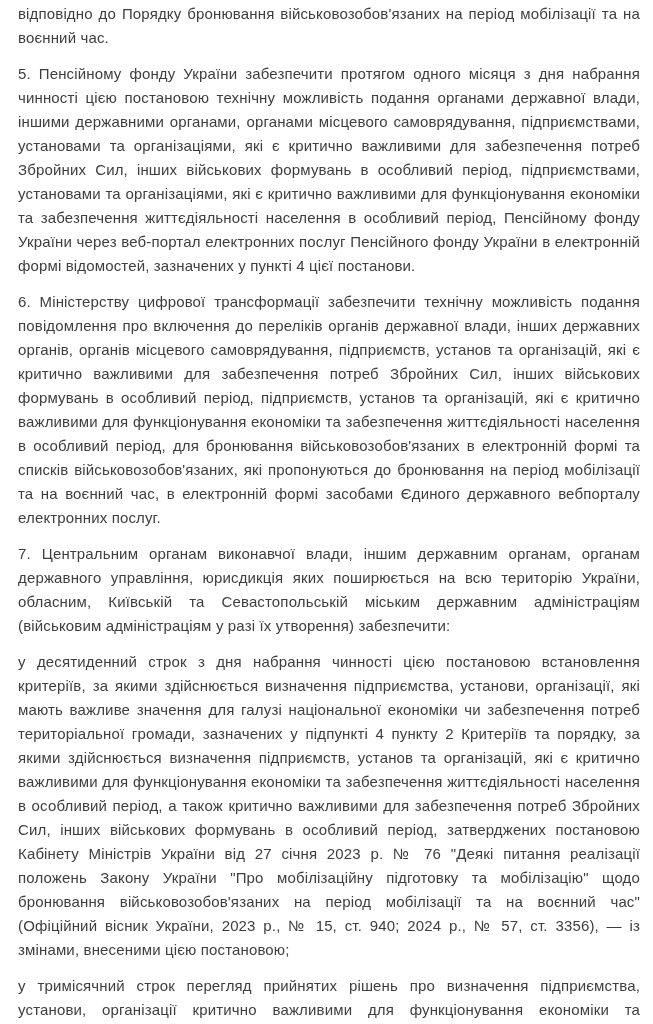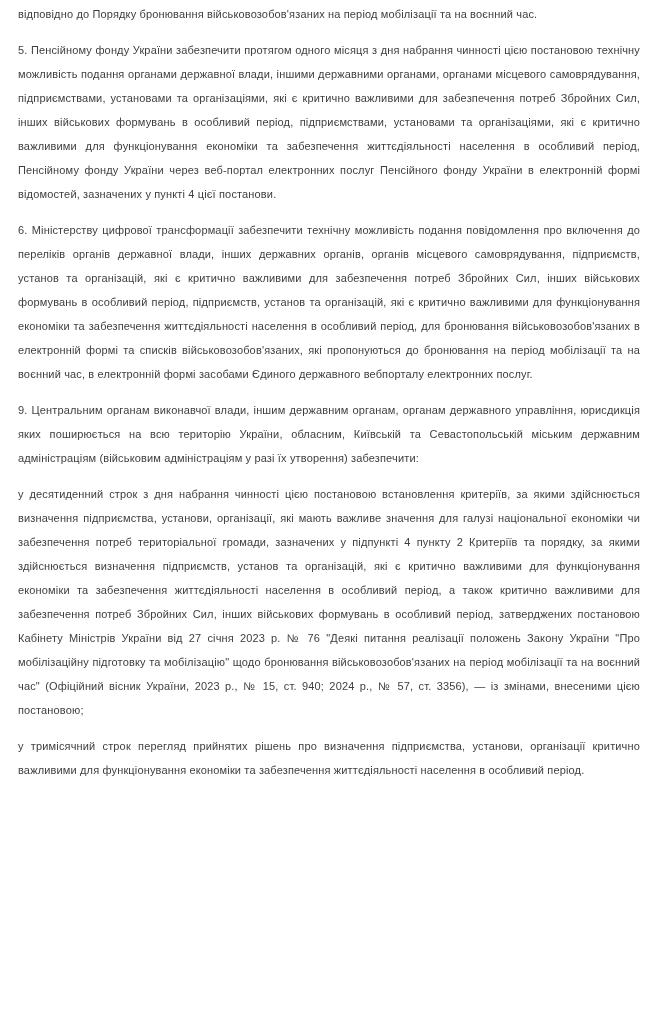--- a/index.html
+++ b/index.html
@@ -9,35 +9,35 @@
   }
   .page {
     position: relative;
     width: 653px;
     height: 1024px;
     box-sizing: border-box;
     background: #ffffff;
     padding: 2px 13px 0 18px;
     overflow: hidden;
     font-family: "Liberation Sans", "DejaVu Sans", sans-serif;
-    font-size: 11px;
+    font-size: 15px;
     font-weight: 400;
     line-height: 24px;
     letter-spacing: 0.15px;
     color: #3e3e41;
   }
   .page p {
     margin: 0 0 12px 0;
     text-align: justify;
     text-justify: inter-word;
   }
 </style>
 </head>
 <body>
 
 <div class="page">
   <p>відповідно до Порядку бронювання військовозобов'язаних на період мобілізації та на воєнний час.</p>
   <p>5. Пенсійному фонду України забезпечити протягом одного місяця з дня набрання чинності цією постановою технічну можливість подання органами державної влади, іншими державними органами, органами місцевого самоврядування, підприємствами, установами та організаціями, які є критично важливими для забезпечення потреб Збройних Сил, інших військових формувань в особливий період, підприємствами, установами та організаціями, які є критично важливими для функціонування економіки та забезпечення життєдіяльності населення в особливий період, Пенсійному фонду України через веб-портал електронних послуг Пенсійного фонду України в електронній формі відомостей, зазначених у пункті 4 цієї постанови.</p>
   <p>6. Міністерству цифрової трансформації забезпечити технічну можливість подання повідомлення про включення до переліків органів державної влади, інших державних органів, органів місцевого самоврядування, підприємств, установ та організацій, які є критично важливими для забезпечення потреб Збройних Сил, інших військових формувань в особливий період, підприємств, установ та організацій, які є критично важливими для функціонування економіки та забезпечення життєдіяльності населення в особливий період, для бронювання військовозобов'язаних в електронній формі та списків військовозобов'язаних, які пропонуються до бронювання на період мобілізації та на воєнний час, в електронній формі засобами Єдиного державного вебпорталу електронних послуг.</p>
-  <p>9. Центральним органам виконавчої влади, іншим державним органам, органам державного управління, юрисдикція яких поширюється на всю територію України, обласним, Київській та Севастопольській міським державним адміністраціям (військовим адміністраціям у разі їх утворення) забезпечити:</p>
+  <p>7. Центральним органам виконавчої влади, іншим державним органам, органам державного управління, юрисдикція яких поширюється на всю територію України, обласним, Київській та Севастопольській міським державним адміністраціям (військовим адміністраціям у разі їх утворення) забезпечити:</p>
   <p>у десятиденний строк з дня набрання чинності цією постановою встановлення критеріїв, за якими здійснюється визначення підприємства, установи, організації, які мають важливе значення для галузі національної економіки чи забезпечення потреб територіальної громади, зазначених у підпункті 4 пункту 2 Критеріїв та порядку, за якими здійснюється визначення підприємств, установ та організацій, які є критично важливими для функціонування економіки та забезпечення життєдіяльності населення в особливий період, а також критично важливими для забезпечення потреб Збройних Сил, інших військових формувань в особливий період, затверджених постановою Кабінету Міністрів України від 27 січня 2023 р. № 76 "Деякі питання реалізації положень Закону України "Про мобілізаційну підготовку та мобілізацію" щодо бронювання військовозобов'язаних на період мобілізації та на воєнний час" (Офіційний вісник України, 2023 р., № 15, ст. 940; 2024 р., № 57, ст. 3356), — із змінами, внесеними цією постановою;</p>
   <p>у тримісячний строк перегляд прийнятих рішень про визначення підприємства, установи, організації критично важливими для функціонування економіки та забезпечення життєдіяльності населення в особливий період.</p>
 </div>
 
 </body></html>

